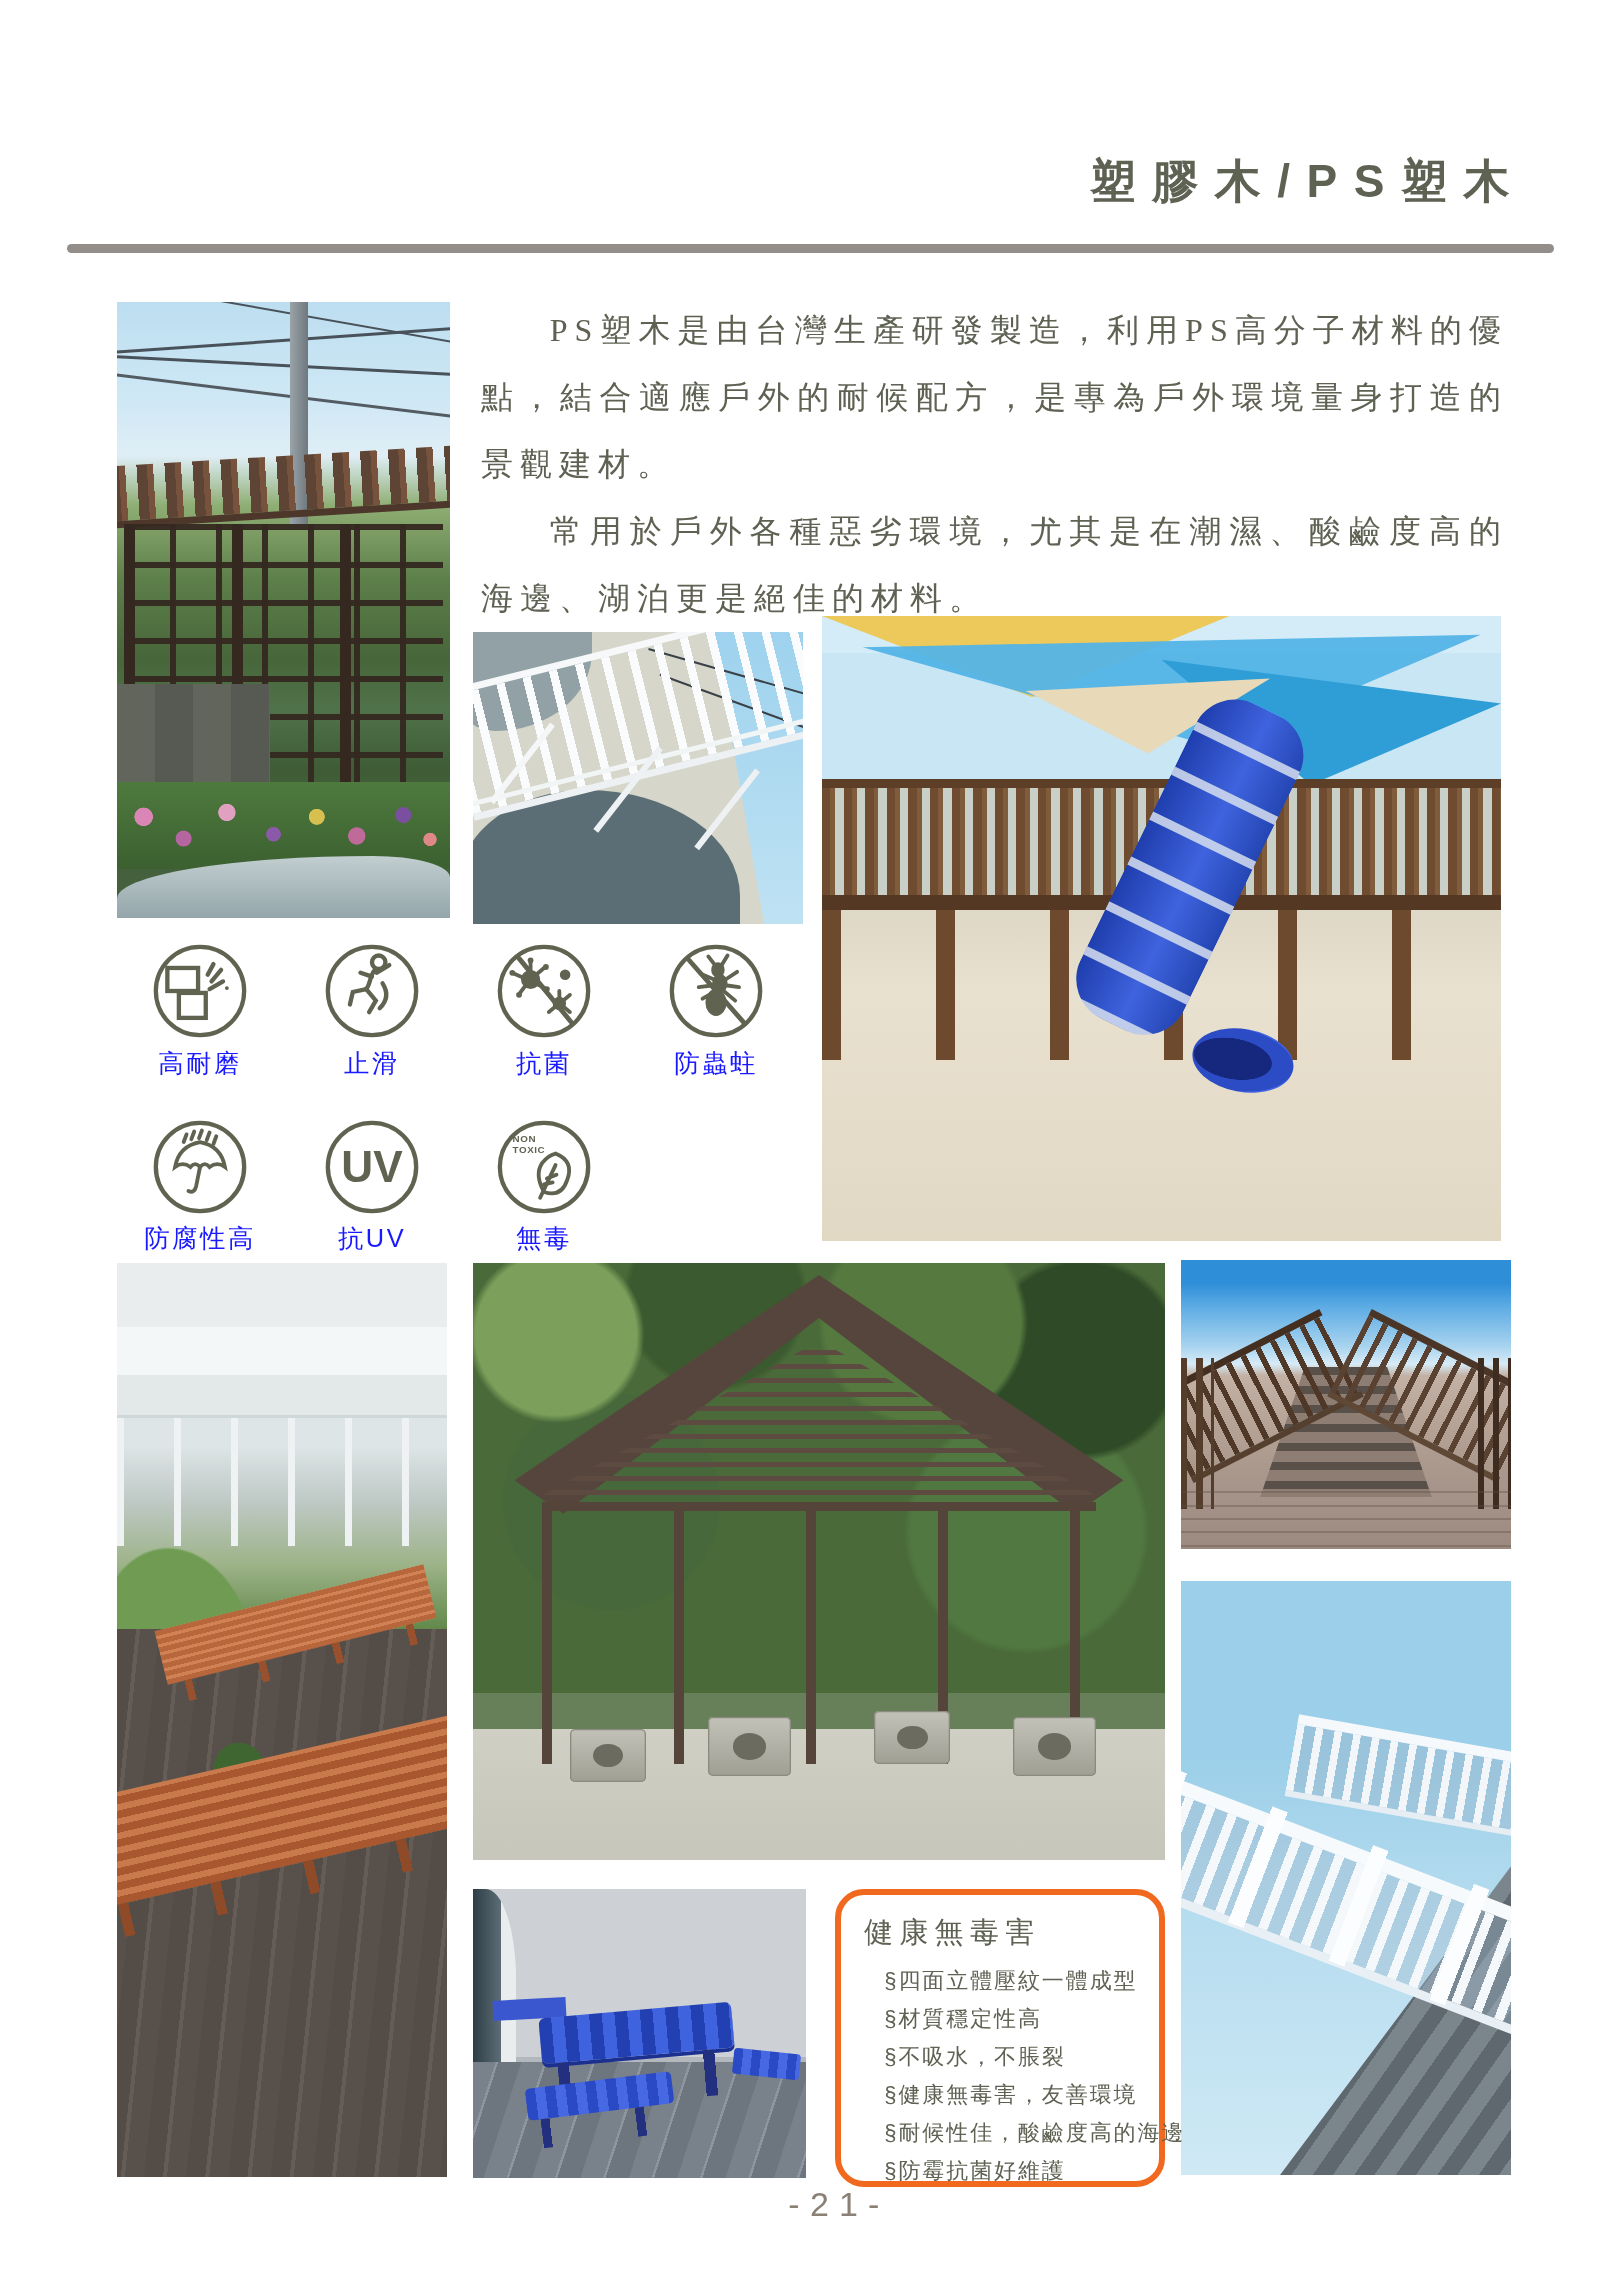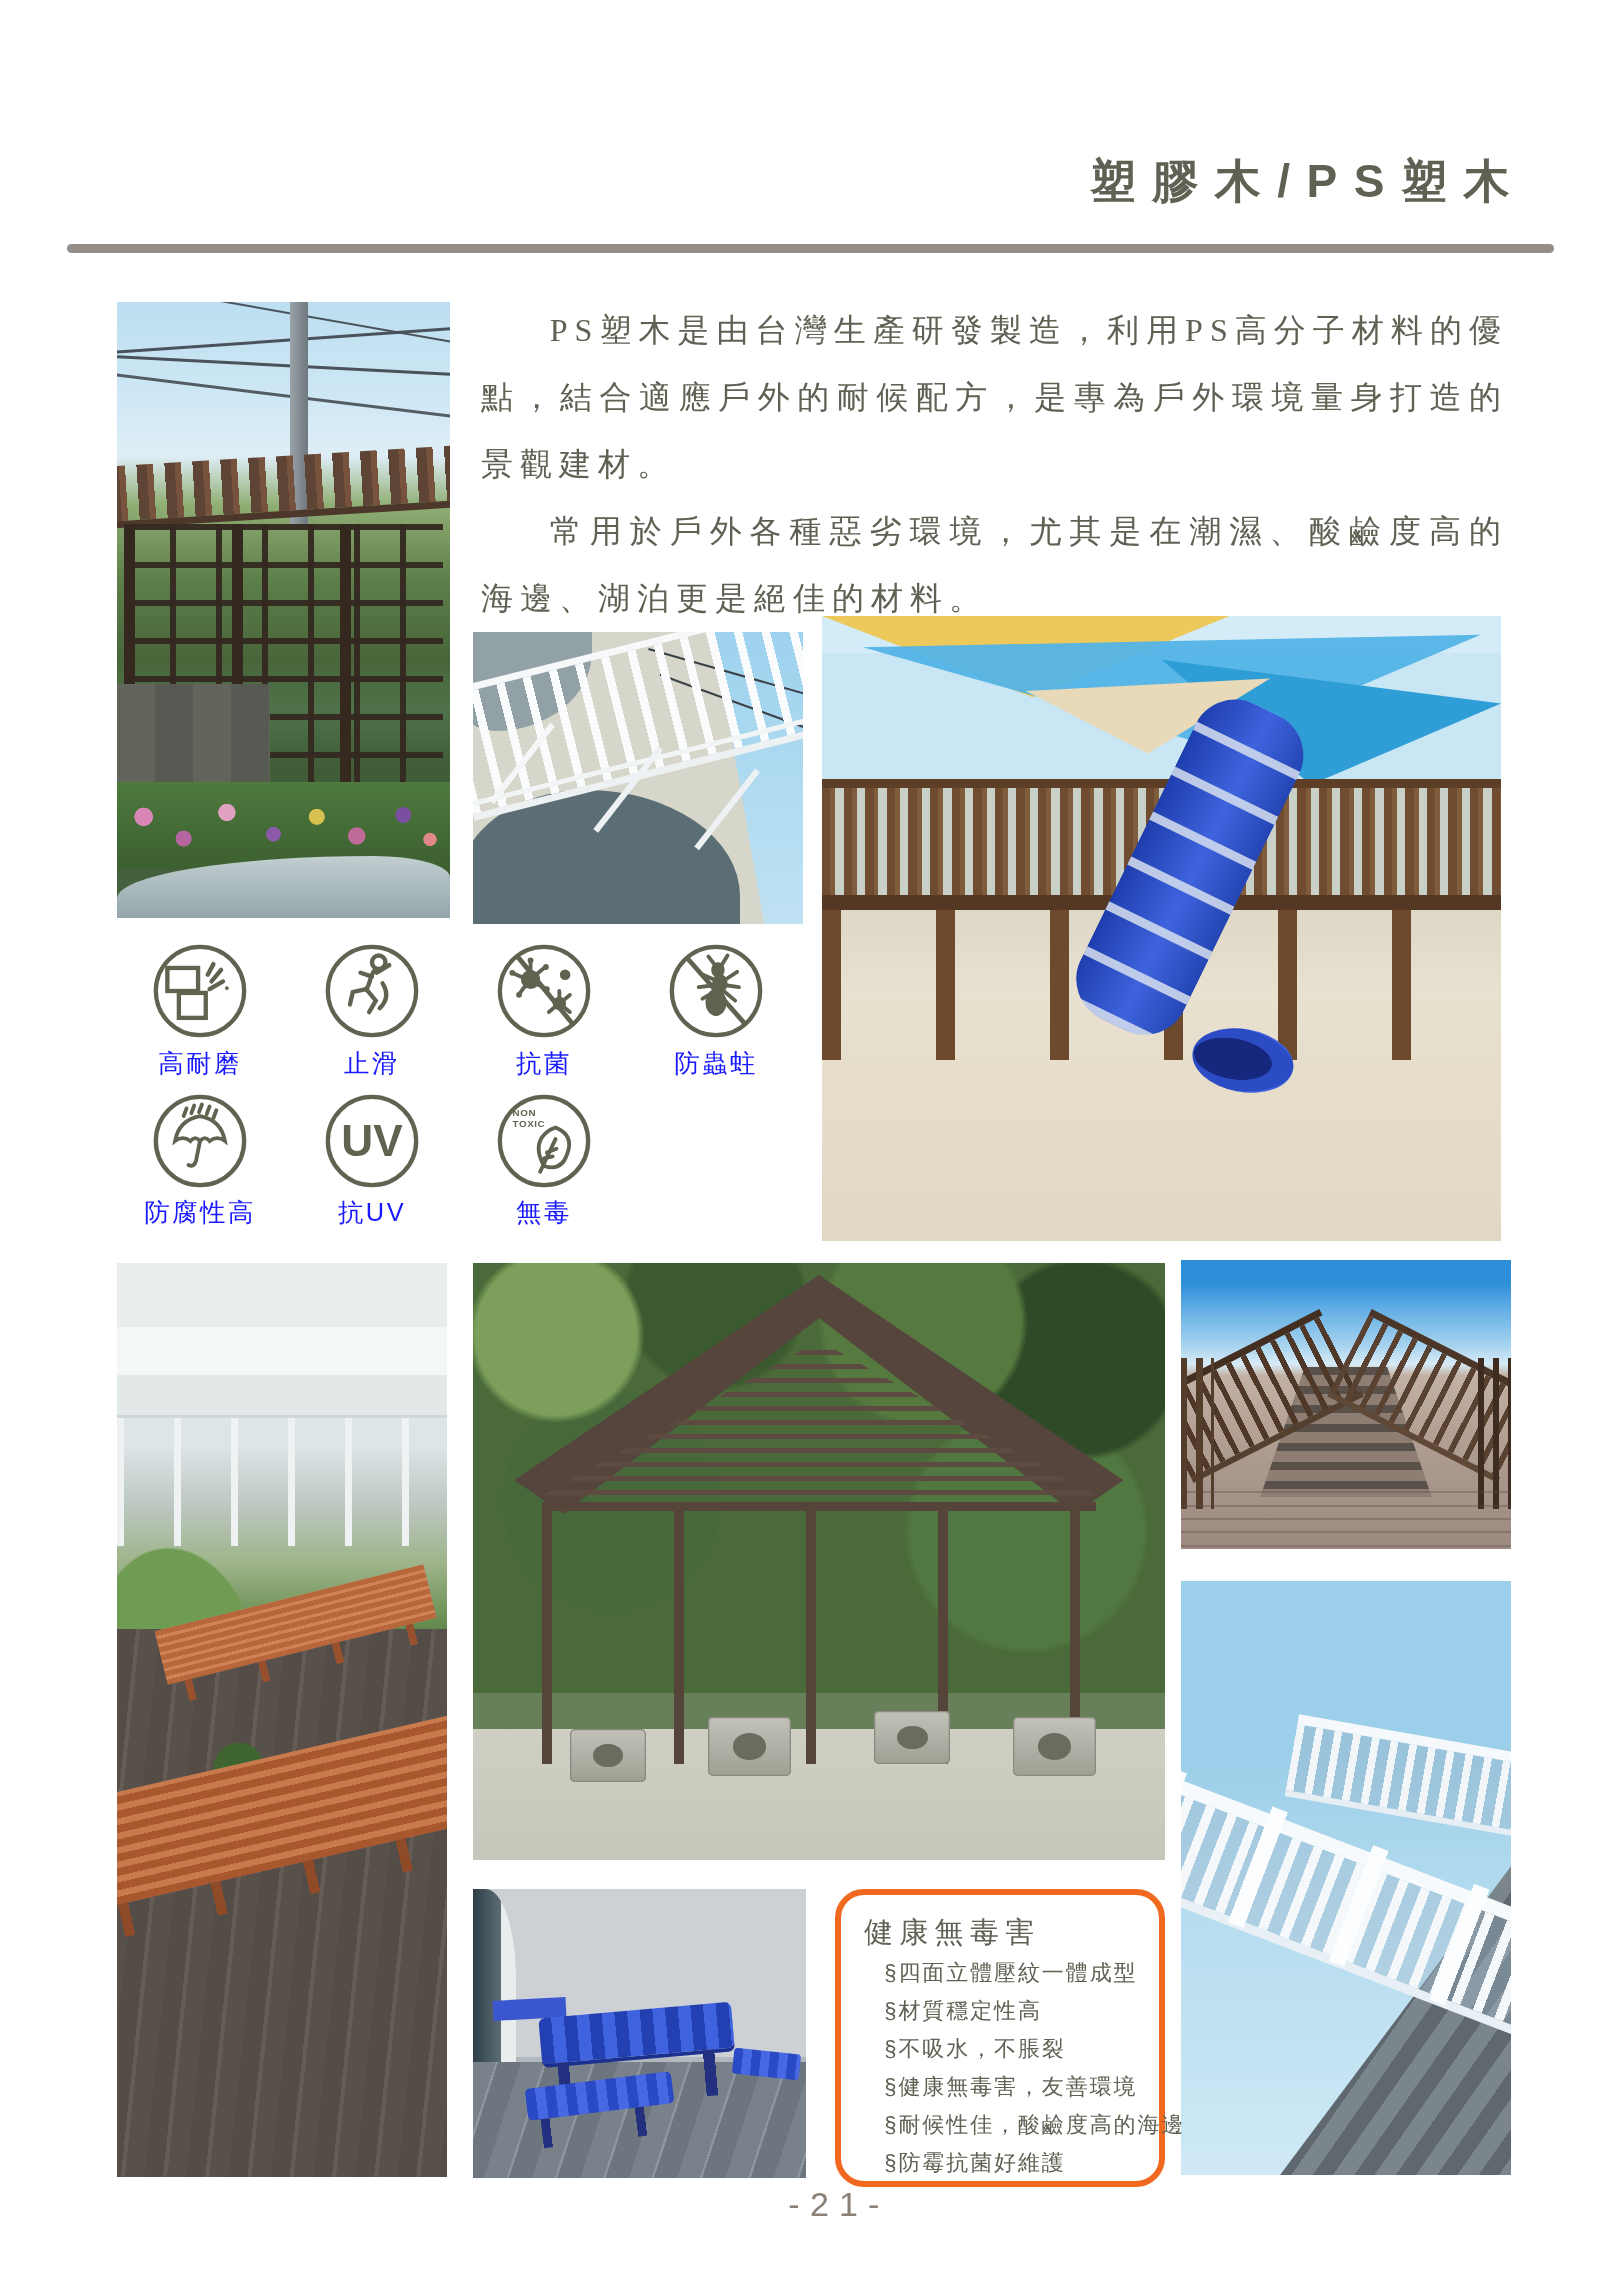--- a/index.html
+++ b/index.html
@@ -197,35 +197,35 @@
     background:repeating-linear-gradient(90deg,#22307f 0 11.4px,rgba(0,0,0,0) 11.4px 146px);}
   .p8-bench-front{left:16%;top:66%;width:44%;height:11%;transform:rotate(-7deg);border-radius:5.1px;
     background:repeating-linear-gradient(90deg,#2a49c4 0 10.2px,#4668e2 10.2px 20.3px);}
   .p8-bench-front::after{content:"";position:absolute;top:100%;left:8%;width:84%;height:29px;
     background:repeating-linear-gradient(90deg,#22307f 0 9px,rgba(0,0,0,0) 9px 95px);}
   .p8-bench-right{right:2%;top:56%;width:20%;height:9%;transform:rotate(6deg);border-radius:3.8px;
     background:repeating-linear-gradient(90deg,#2a49c4 0 9px,#4668e2 9px 18px);}
 
   
   .icons{position:absolute;left:114px;top:943px;width:695px;display:grid;
-    grid-template-columns:repeat(4,172px);row-gap:12px;}
+    grid-template-columns:repeat(4,172px);row-gap:38px;}
   .icon-cell{display:flex;flex-direction:column;align-items:center;}
   .icon-wrap{position:relative;width:96px;height:96px;color:#5f6350;}
   .icon-wrap svg{display:block;width:96px;height:96px;}
   .icon-label{margin-top:7.6px;font-size:25.4px;font-weight:500;letter-spacing:2.5px;
     color:var(--label-blue);white-space:nowrap;}
   .nt-text{position:absolute;top:15.2px;left:16.5px;width:48px;font-size:9.8px;line-height:10.8px;
     font-weight:700;letter-spacing:0.6px;color:#5f6350;}
 
   
   .features{position:absolute;left:835px;top:1889px;width:330px;height:298px;
     border:6.3px solid var(--accent-orange);border-radius:29px;background:#fff;
     padding:18px 23px;color:var(--text-olive);}
   .features-title{font-size:29px;letter-spacing:6.3px;font-weight:500;}
-  .features ul{list-style:none;margin-top:1px;padding-left:20.3px;}
+  .features ul{list-style:none;margin-top:9px;padding-left:20.3px;}
   .features li{font-size:22px;line-height:38px;letter-spacing:1.9px;white-space:nowrap;}
 
   
   .pagenum{position:absolute;left:0;top:2185px;width:100%;text-align:center;
     font-size:34px;letter-spacing:10.2px;font-weight:500;color:var(--page-number-gray);margin-left:29px;}
 </style>
 </head>
 <body>
 
 <div class="page">

